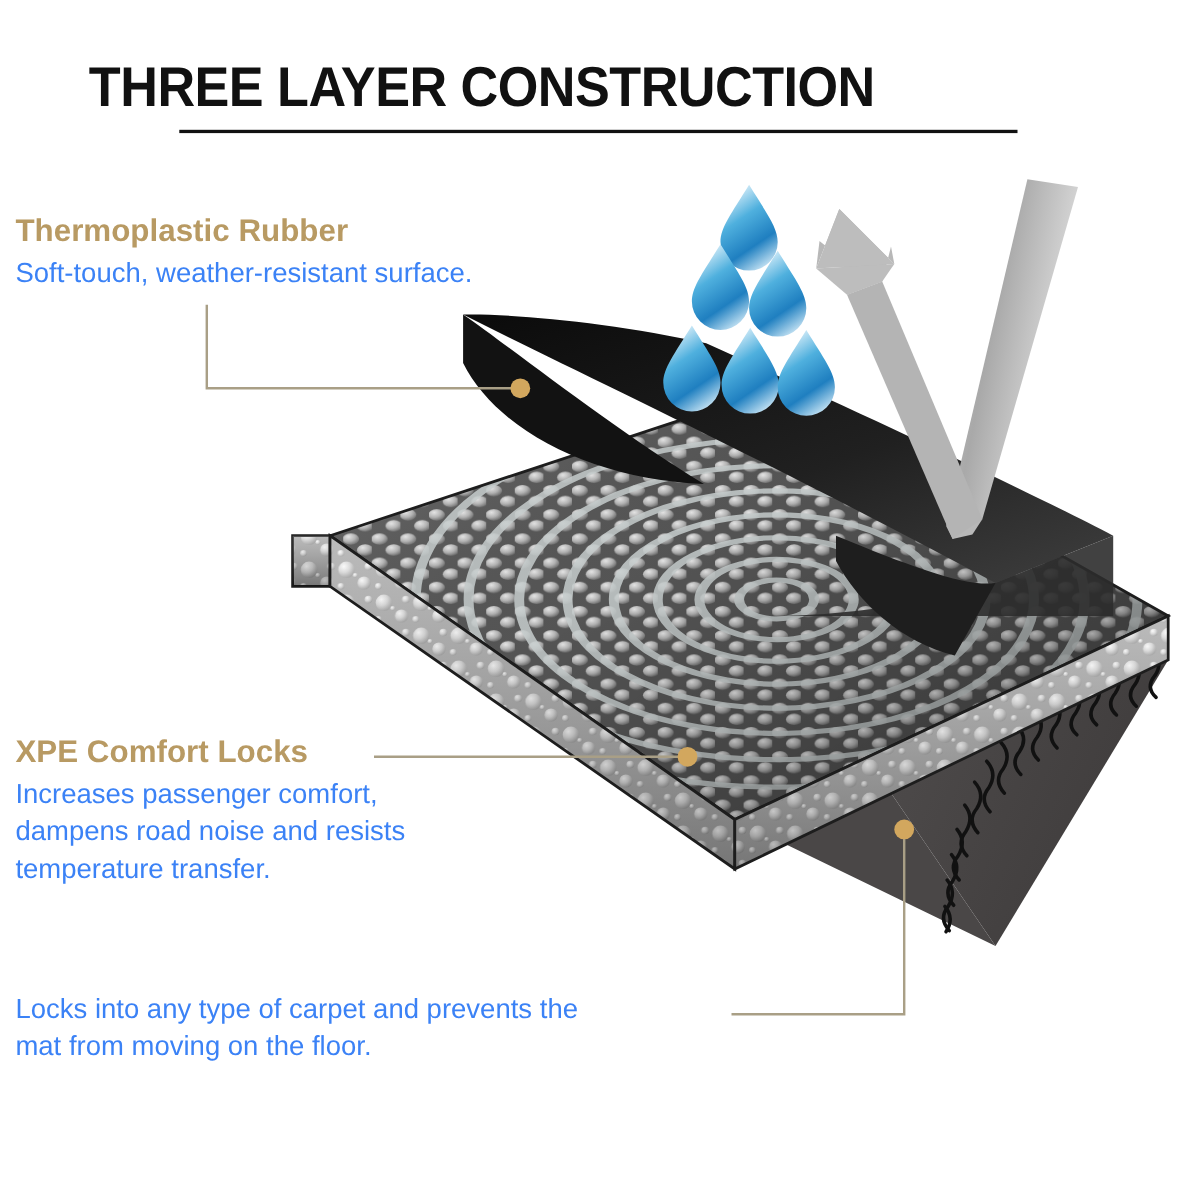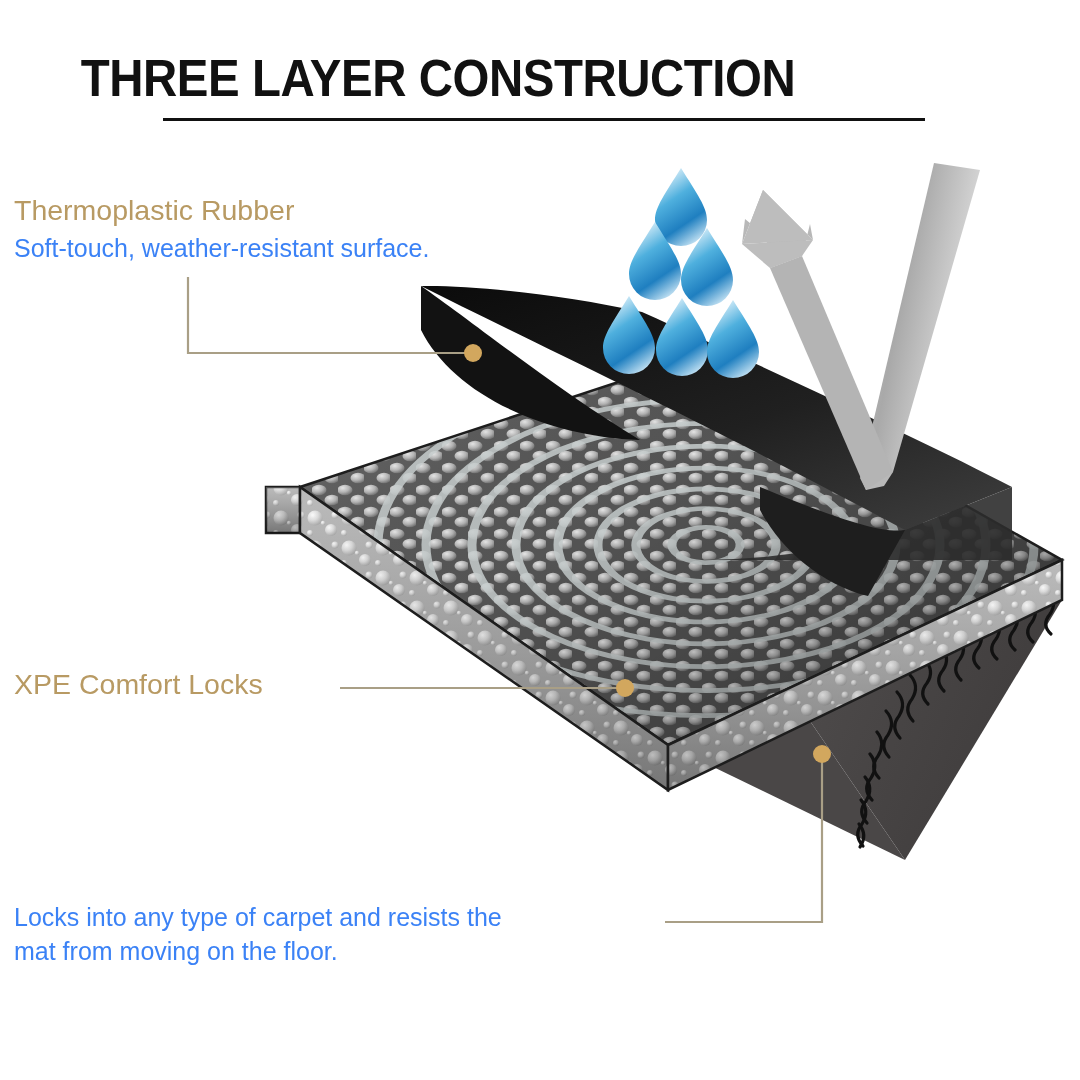--- a/index.html
+++ b/index.html
@@ -42,21 +42,21 @@
     width: 762px;
     height: 3px;
     background: #111111;
   }
 
   
   .callout { position: absolute; }
   .callout-head {
     color: #b89a63;
     font-size: 28.5px;
-    font-weight: 400;
+    font-weight: 700;
     line-height: 1.18;
     white-space: nowrap;
   }
   .callout-head .tm {
     font-size: 15px;
     vertical-align: 7px;
     letter-spacing: 0.5px;
   }
   .callout-body {
     color: #3b82f6;
@@ -301,18 +301,21 @@
   <div id="title-rule"></div>
 </div>
 
 <div class="callout" id="callout-rubber">
   <div class="callout-head">Thermoplastic Rubber</div>
   <div class="callout-body">Soft-touch, weather-resistant surface.</div>
 </div>
 
 <div class="callout" id="callout-foam">
   <div class="callout-head">XPE Comfort Locks</div>
+  <div class="callout-body">Increases passenger comfort,
+dampens road noise and resists
+temperature transfer.</div>
 </div>
 
 <div class="callout" id="callout-backing">
-  <div class="callout-body">Locks into any type of carpet and resists the
+  <div class="callout-body">Locks into any type of carpet and prevents the
 mat from moving on the floor.</div>
 </div>
 
 </body></html>

